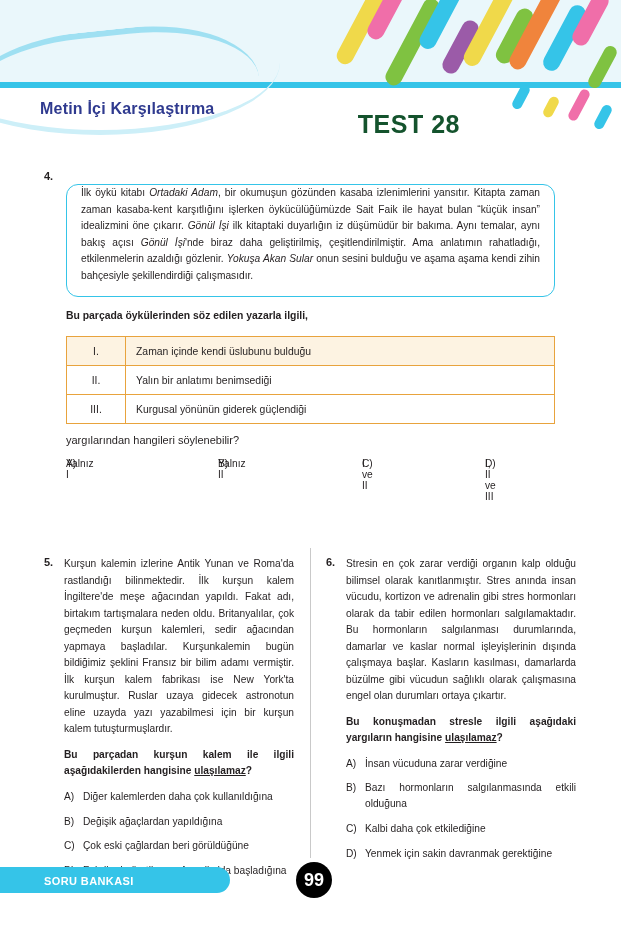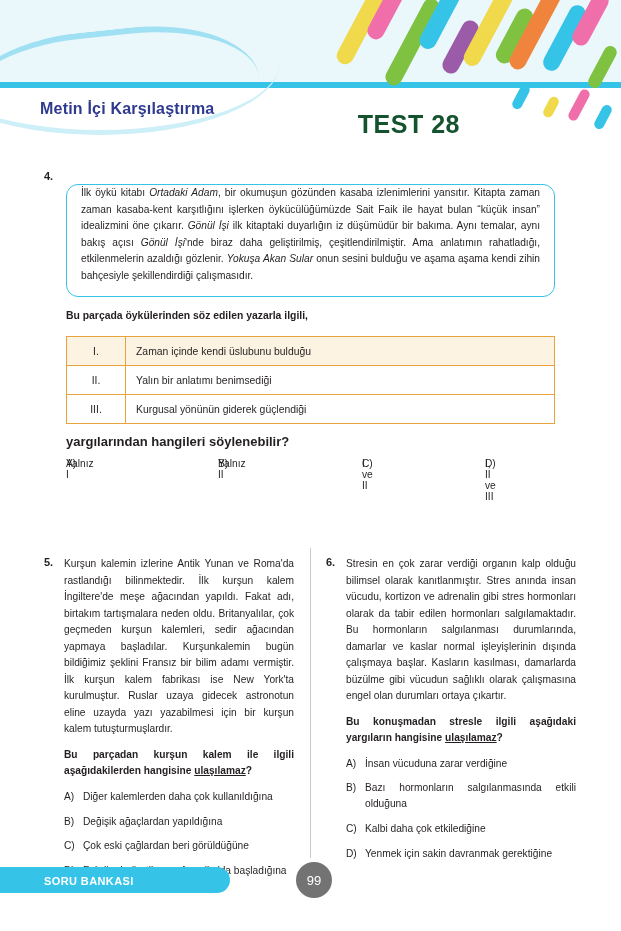--- a/index.html
+++ b/index.html
@@ -52,21 +52,21 @@
 
   .romantable{
     position:absolute;left:66px;top:336px;width:489px;
     border:1px solid #e8a33d;border-collapse:collapse;
     font-size:10.4px;
   }
   .romantable td{border:1px solid #e8a33d;padding:7px 10px;height:14px;}
   .romantable td.rn{width:38px;text-align:center;}
   .romantable tr.shaded td{background:#fdf3e2;}
 
-  .q4-stem2{position:absolute;left:66px;top:434px;font-size:13px;font-weight:bold;}
+  .q4-stem2{position:absolute;left:66px;top:434px;font-size:11px;font-weight:normal;}
 
   .q4-options{position:absolute;left:66px;top:458px;width:489px;font-size:10.2px;}
   .q4-options span{position:absolute;top:0;}
 
   
   .col-rule{position:absolute;left:310px;top:548px;width:1px;height:310px;background:#c9c9c9;}
 
   
   .q5{position:absolute;left:44px;top:556px;width:250px;}
   .q6{position:absolute;left:326px;top:556px;width:250px;}
@@ -81,21 +81,21 @@
   
   .footbar{
     position:absolute;left:0;bottom:38px;width:230px;height:26px;
     background:#35c4e8;border-top-right-radius:13px;border-bottom-right-radius:13px;
   }
   .foottext{
     position:absolute;left:44px;bottom:44px;font-size:11px;font-weight:bold;color:#ffffff;letter-spacing:.4px;
   }
   .pagecircle{
     position:absolute;left:296px;bottom:33px;width:36px;height:36px;border-radius:50%;
-    background:#737373;color:#fff;font-size:13px;font-weight:normal;
+    background:#000000;color:#fff;font-size:18px;font-weight:bold;
     display:flex;align-items:center;justify-content:center;
   }
 </style>
 </head>
 <body>
 
 <div class="page">
 
   <div class="hdr-wrap">
     <div class="hdr-band"></div>

